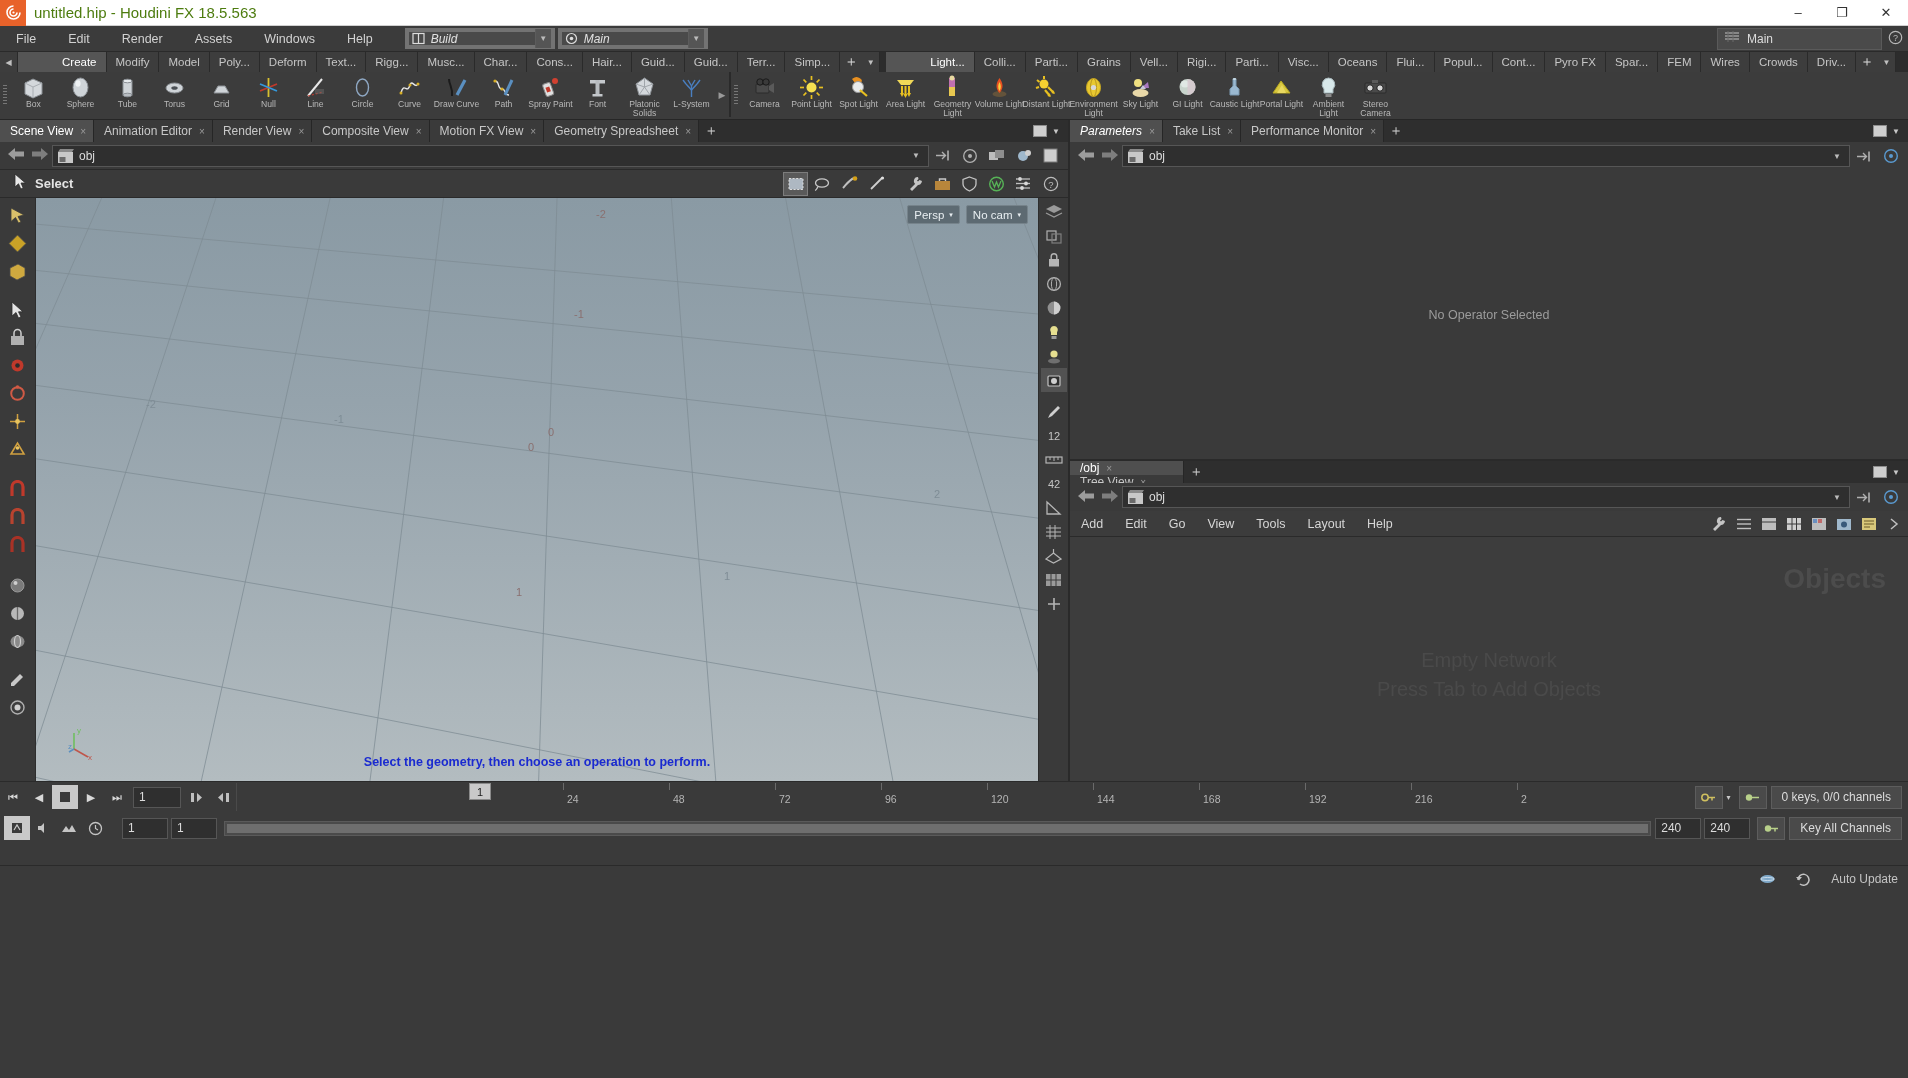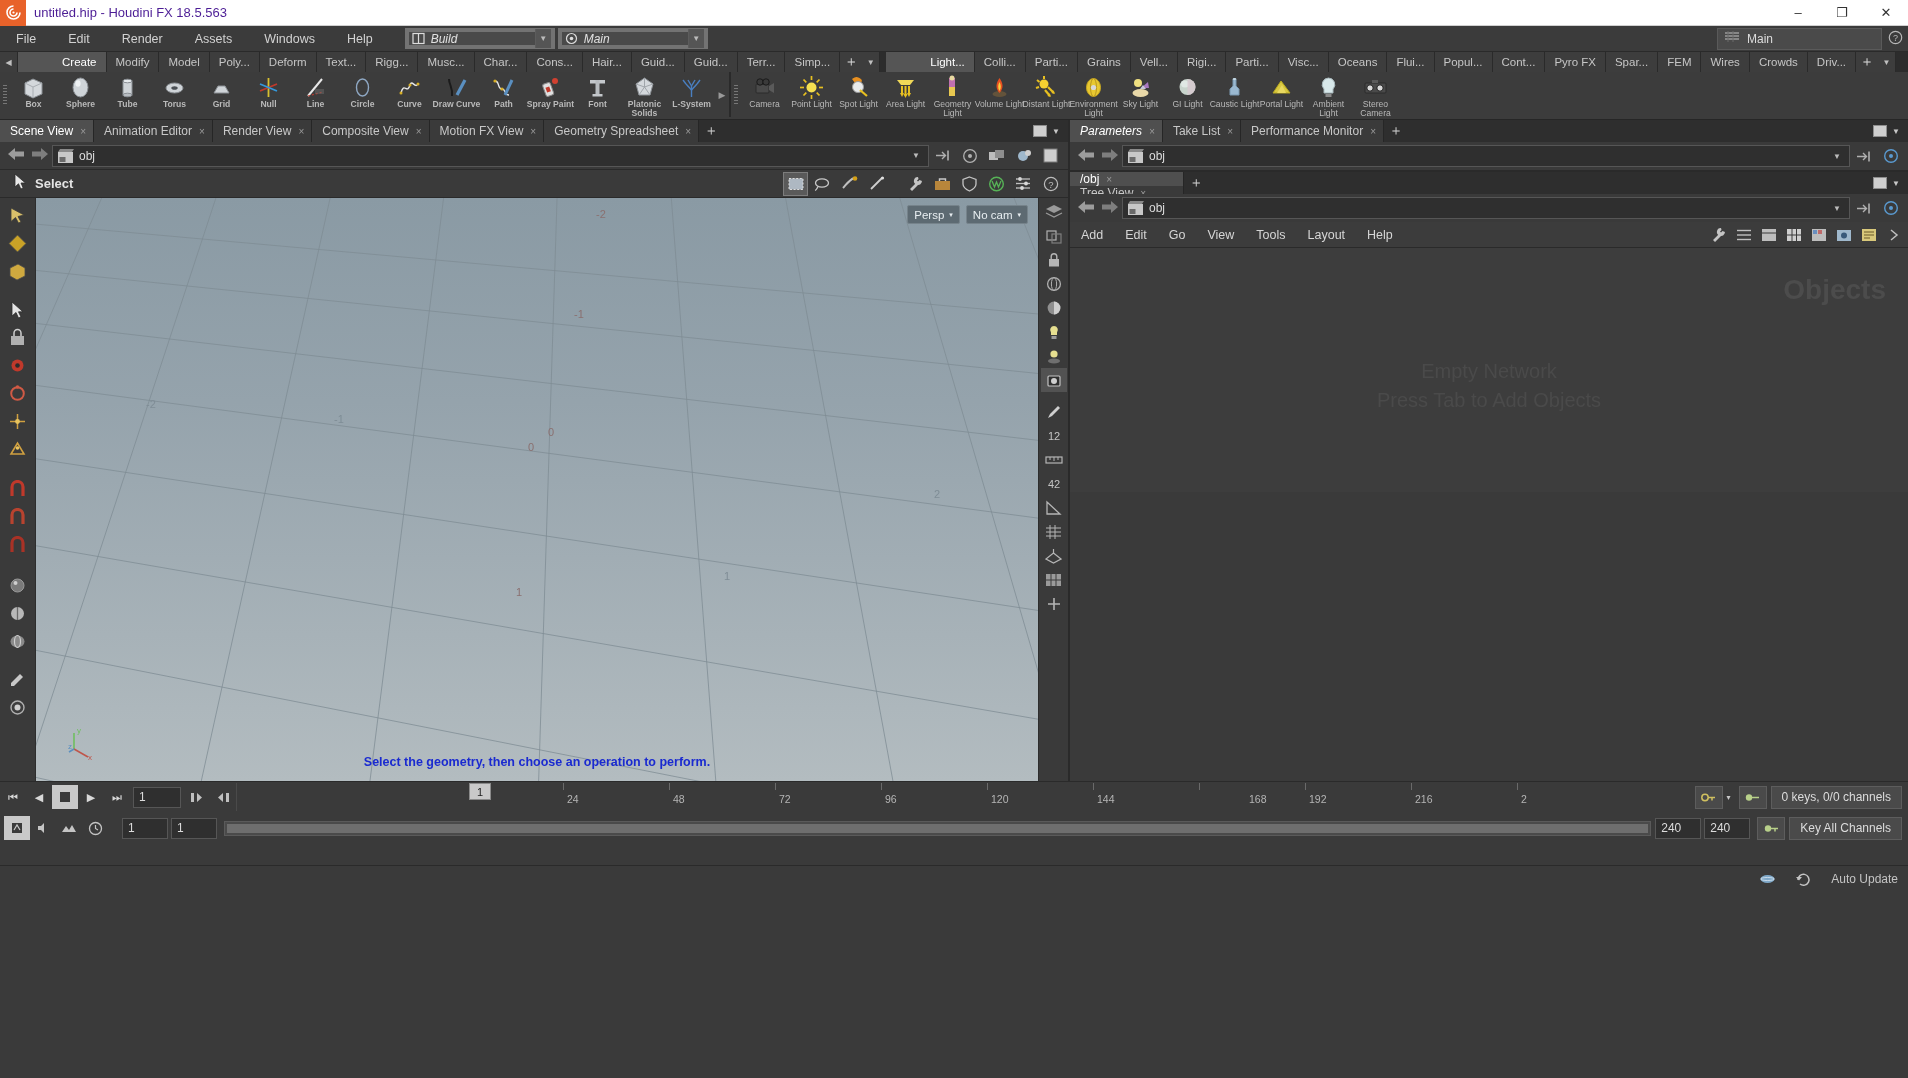--- a/index.html
+++ b/index.html
@@ -5,21 +5,21 @@
   * { box-sizing: border-box; margin:0; padding:0; }
   html,body { width:1908px; height:1078px; overflow:hidden; background:#3a3a3a;
     font-family:"Liberation Sans", sans-serif; color:#c8c8c8; }
 
   
   .titlebar { height:26px; background:#ffffff; display:flex; align-items:center;
     border-bottom:1px solid #d0d0d0; }
   .title-icon { width:26px; height:26px; background:#e8622a; display:flex;
     align-items:center; justify-content:center; }
   .title-icon svg { display:block; }
-  .title-text { font-size:13px; color:#4c1d95; margin-left:8px; }
+  .title-text { font-size:15px; color:#4d7c0f; margin-left:8px; }
   .title-spacer { flex:1; }
   .win-btn { width:44px; height:26px; display:flex; align-items:center;
     justify-content:center; color:#333; font-size:13px; }
 
   
   .menubar { height:26px; background:#3b3b3b; display:flex; align-items:center;
     border-bottom:1px solid #2a2a2a; }
   .menu-item { padding:0 16px; font-size:12.5px; color:#d2d2d2; line-height:26px; }
   .menu-gap { width:16px; }
   .combo { height:21px; background:#4a4a4a; border:4px solid #737373;
@@ -303,21 +303,21 @@
         <div class="stab">Crowds</div>
         <div class="stab">Driv...</div>
       </div>
     <div class="splus">＋</div>
     <div class="sarr">▼</div>
   </div>
   <div class="shelf-iconrow">
     <div class="grip">
         <i></i>
       </div>
-    <div id="left-tools" style="display:flex;font-weight:bold;">
+    <div id="left-tools" style="display:flex;">
         <div class="tool">
           <div class="tg">
             <svg width="25" height="25" viewBox="0 0 25 25">
               <path d="M4 8 L12 4 L21 8 L21 19 L12 23 L4 19 Z" fill="#d4d8dc" stroke="#8a8f94"></path>
               <path d="M4 8 L12 12 L21 8 M12 12 L12 23" stroke="#a8adb2" fill="none"></path>
             </svg>
           </div>
           <div class="tl">Box</div>
         </div>
         <div class="tool">
@@ -1145,20 +1145,23 @@
         </div>
         <div class="pbi">
           <svg width="16" height="16" viewBox="0 0 16 16">
               <circle cx="8" cy="8" r="6.3" fill="none" stroke="#5a9ad0" stroke-width="1.4"></circle>
               <circle cx="8" cy="8" r="2" fill="#5a9ad0"></circle>
             </svg>
         </div>
       </div>
     </div>
 
+    <div class="rp-body">
+      <div class="rp-empty">No Operator Selected</div>
+    </div>
 
     <div class="netwrap">
       <div class="panetabs">
         <div id="net-tabs" style="display:flex;flex-direction:column;">
             <div class="ptab active">
               <span>/obj</span>
               <span class="x">×</span>
             </div>
             <div class="ptab">
               <span>Tree View</span>
@@ -1332,21 +1335,21 @@
           <div class="rtick" style="left: 436px;">48</div>
           <div class="rline" style="left: 432px;"></div>
           <div class="rtick" style="left: 542px;">72</div>
           <div class="rline" style="left: 538px;"></div>
           <div class="rtick" style="left: 648px;">96</div>
           <div class="rline" style="left: 644px;"></div>
           <div class="rtick" style="left: 754px;">120</div>
           <div class="rline" style="left: 750px;"></div>
           <div class="rtick" style="left: 860px;">144</div>
           <div class="rline" style="left: 856px;"></div>
-          <div class="rtick" style="left: 1012px;">168</div>
+          <div class="rtick" style="left: 966px;">168</div>
           <div class="rline" style="left: 962px;"></div>
           <div class="rtick" style="left: 1072px;">192</div>
           <div class="rline" style="left: 1068px;"></div>
           <div class="rtick" style="left: 1178px;">216</div>
           <div class="rline" style="left: 1174px;"></div>
           <div class="rtick" style="left: 1284px;">2</div>
           <div class="rline" style="left: 1280px;"></div>
         </div>
     </div>
 

